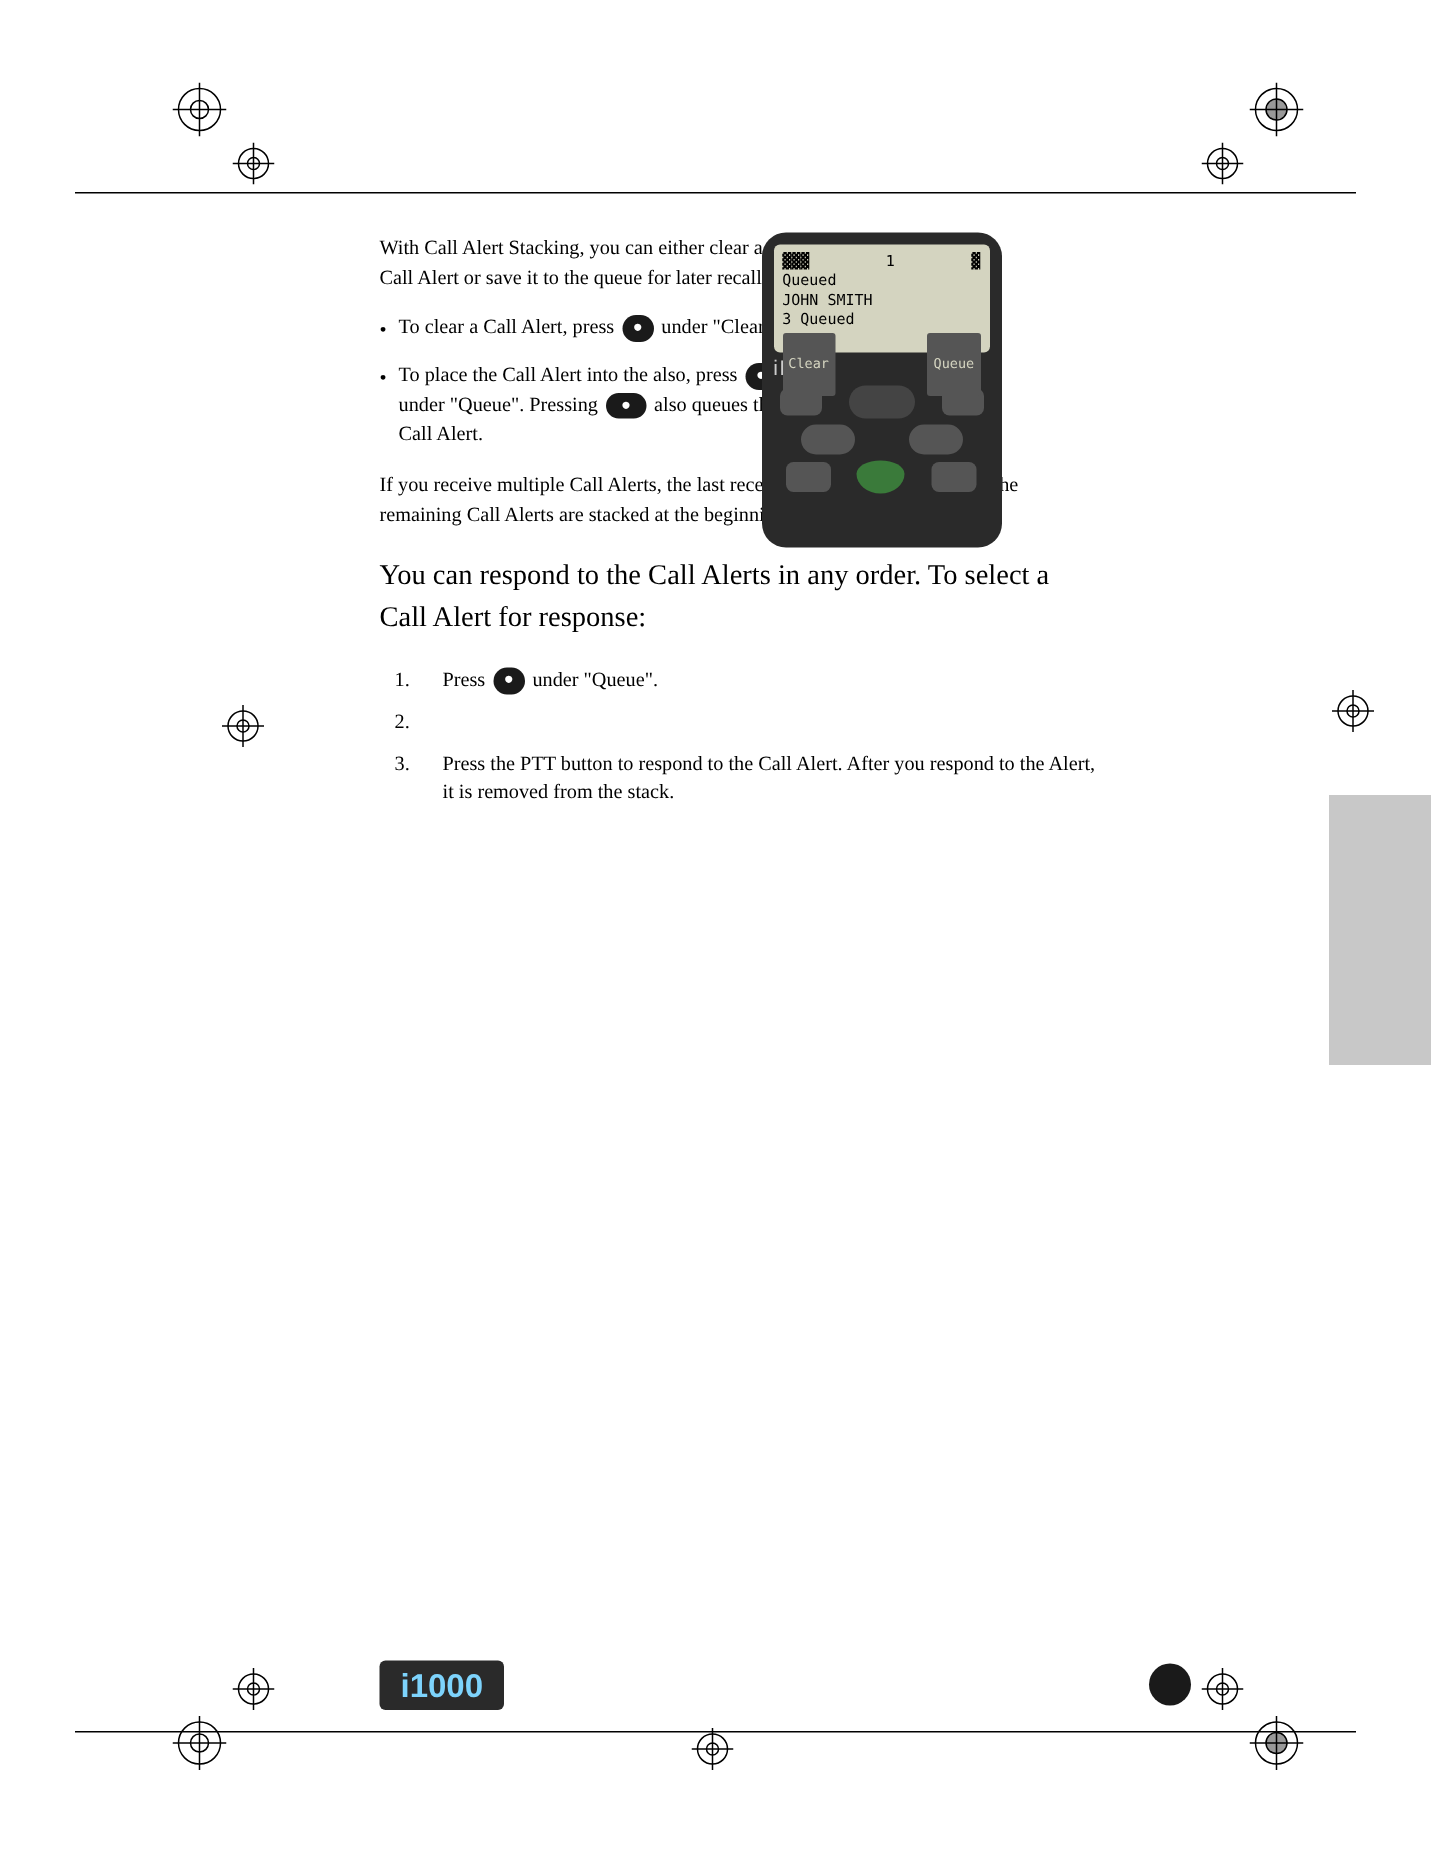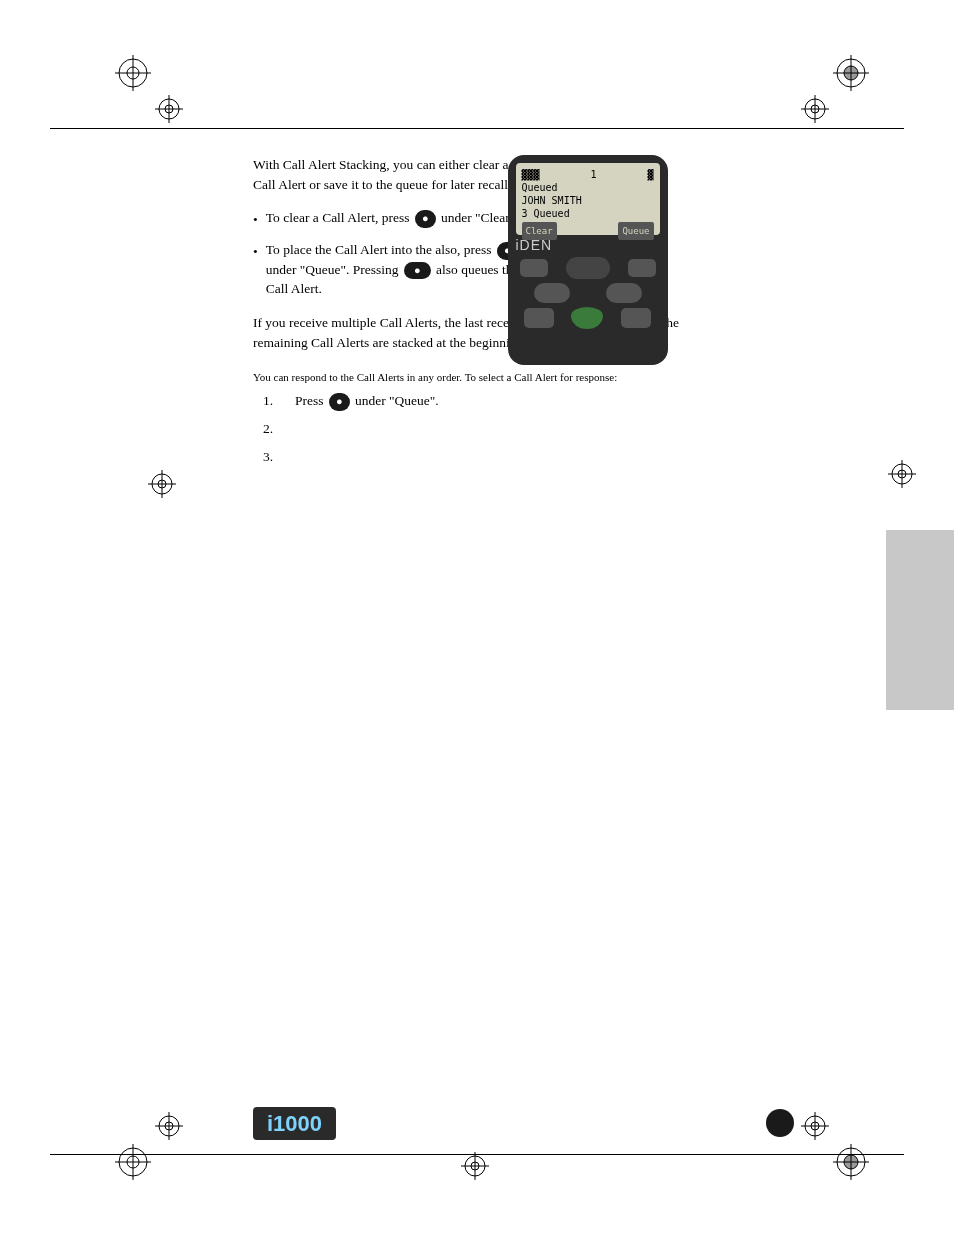--- a/index.html
+++ b/index.html
@@ -86,23 +86,23 @@
     }
 
     .paragraph-text {
       font-size: 13.5px;
       line-height: 1.45;
       margin-bottom: 18px;
       width: 480px;
     }
 
     .respond-intro {
-      font-size: 11px;
+      font-size: 19px;
       line-height: 1.45;
-      margin-bottom: 5px;
+      margin-bottom: 18px;
       width: 460px;
     }
 
     .numbered-list {
       margin-left: 10px;
     }
 
     .numbered-item {
       display: flex;
       align-items: flex-start;
@@ -166,21 +166,21 @@
       display: flex;
       justify-content: space-between;
       margin-top: 2px;
     }
 
     .softkey-label {
       font-family: monospace;
       font-size: 9px;
       background: #555;
       color: #d4d4c0;
-      padding: 4px 4px;
+      padding: 16px 4px;
       border-radius: 2px;
     }
 
     .phone-brand {
       text-align: left;
       color: #ccc;
       font-family: Liberation Sans, sans-serif;
       font-size: 14px;
       letter-spacing: 1px;
       margin-top: 2px;
@@ -388,20 +388,21 @@
         <span>under "Queue".</span>
       </span>
     </div>
 
     <div class="numbered-item">
       <span class="num-label">2.</span>
     </div>
 
     <div class="numbered-item">
       <span class="num-label">3.</span>
+      <span class="numbered-item-text">Press the PTT button to respond to the Call Alert. After you respond to the Alert, it is removed from the stack.</span>
     </div>
   </div>
 </div>
 
 <div class="phone-container">
   <div class="phone-outer">
 
     <div class="phone-screen">
       <div class="screen-top-row">
         <span class="screen-line">▓▓▓</span>

